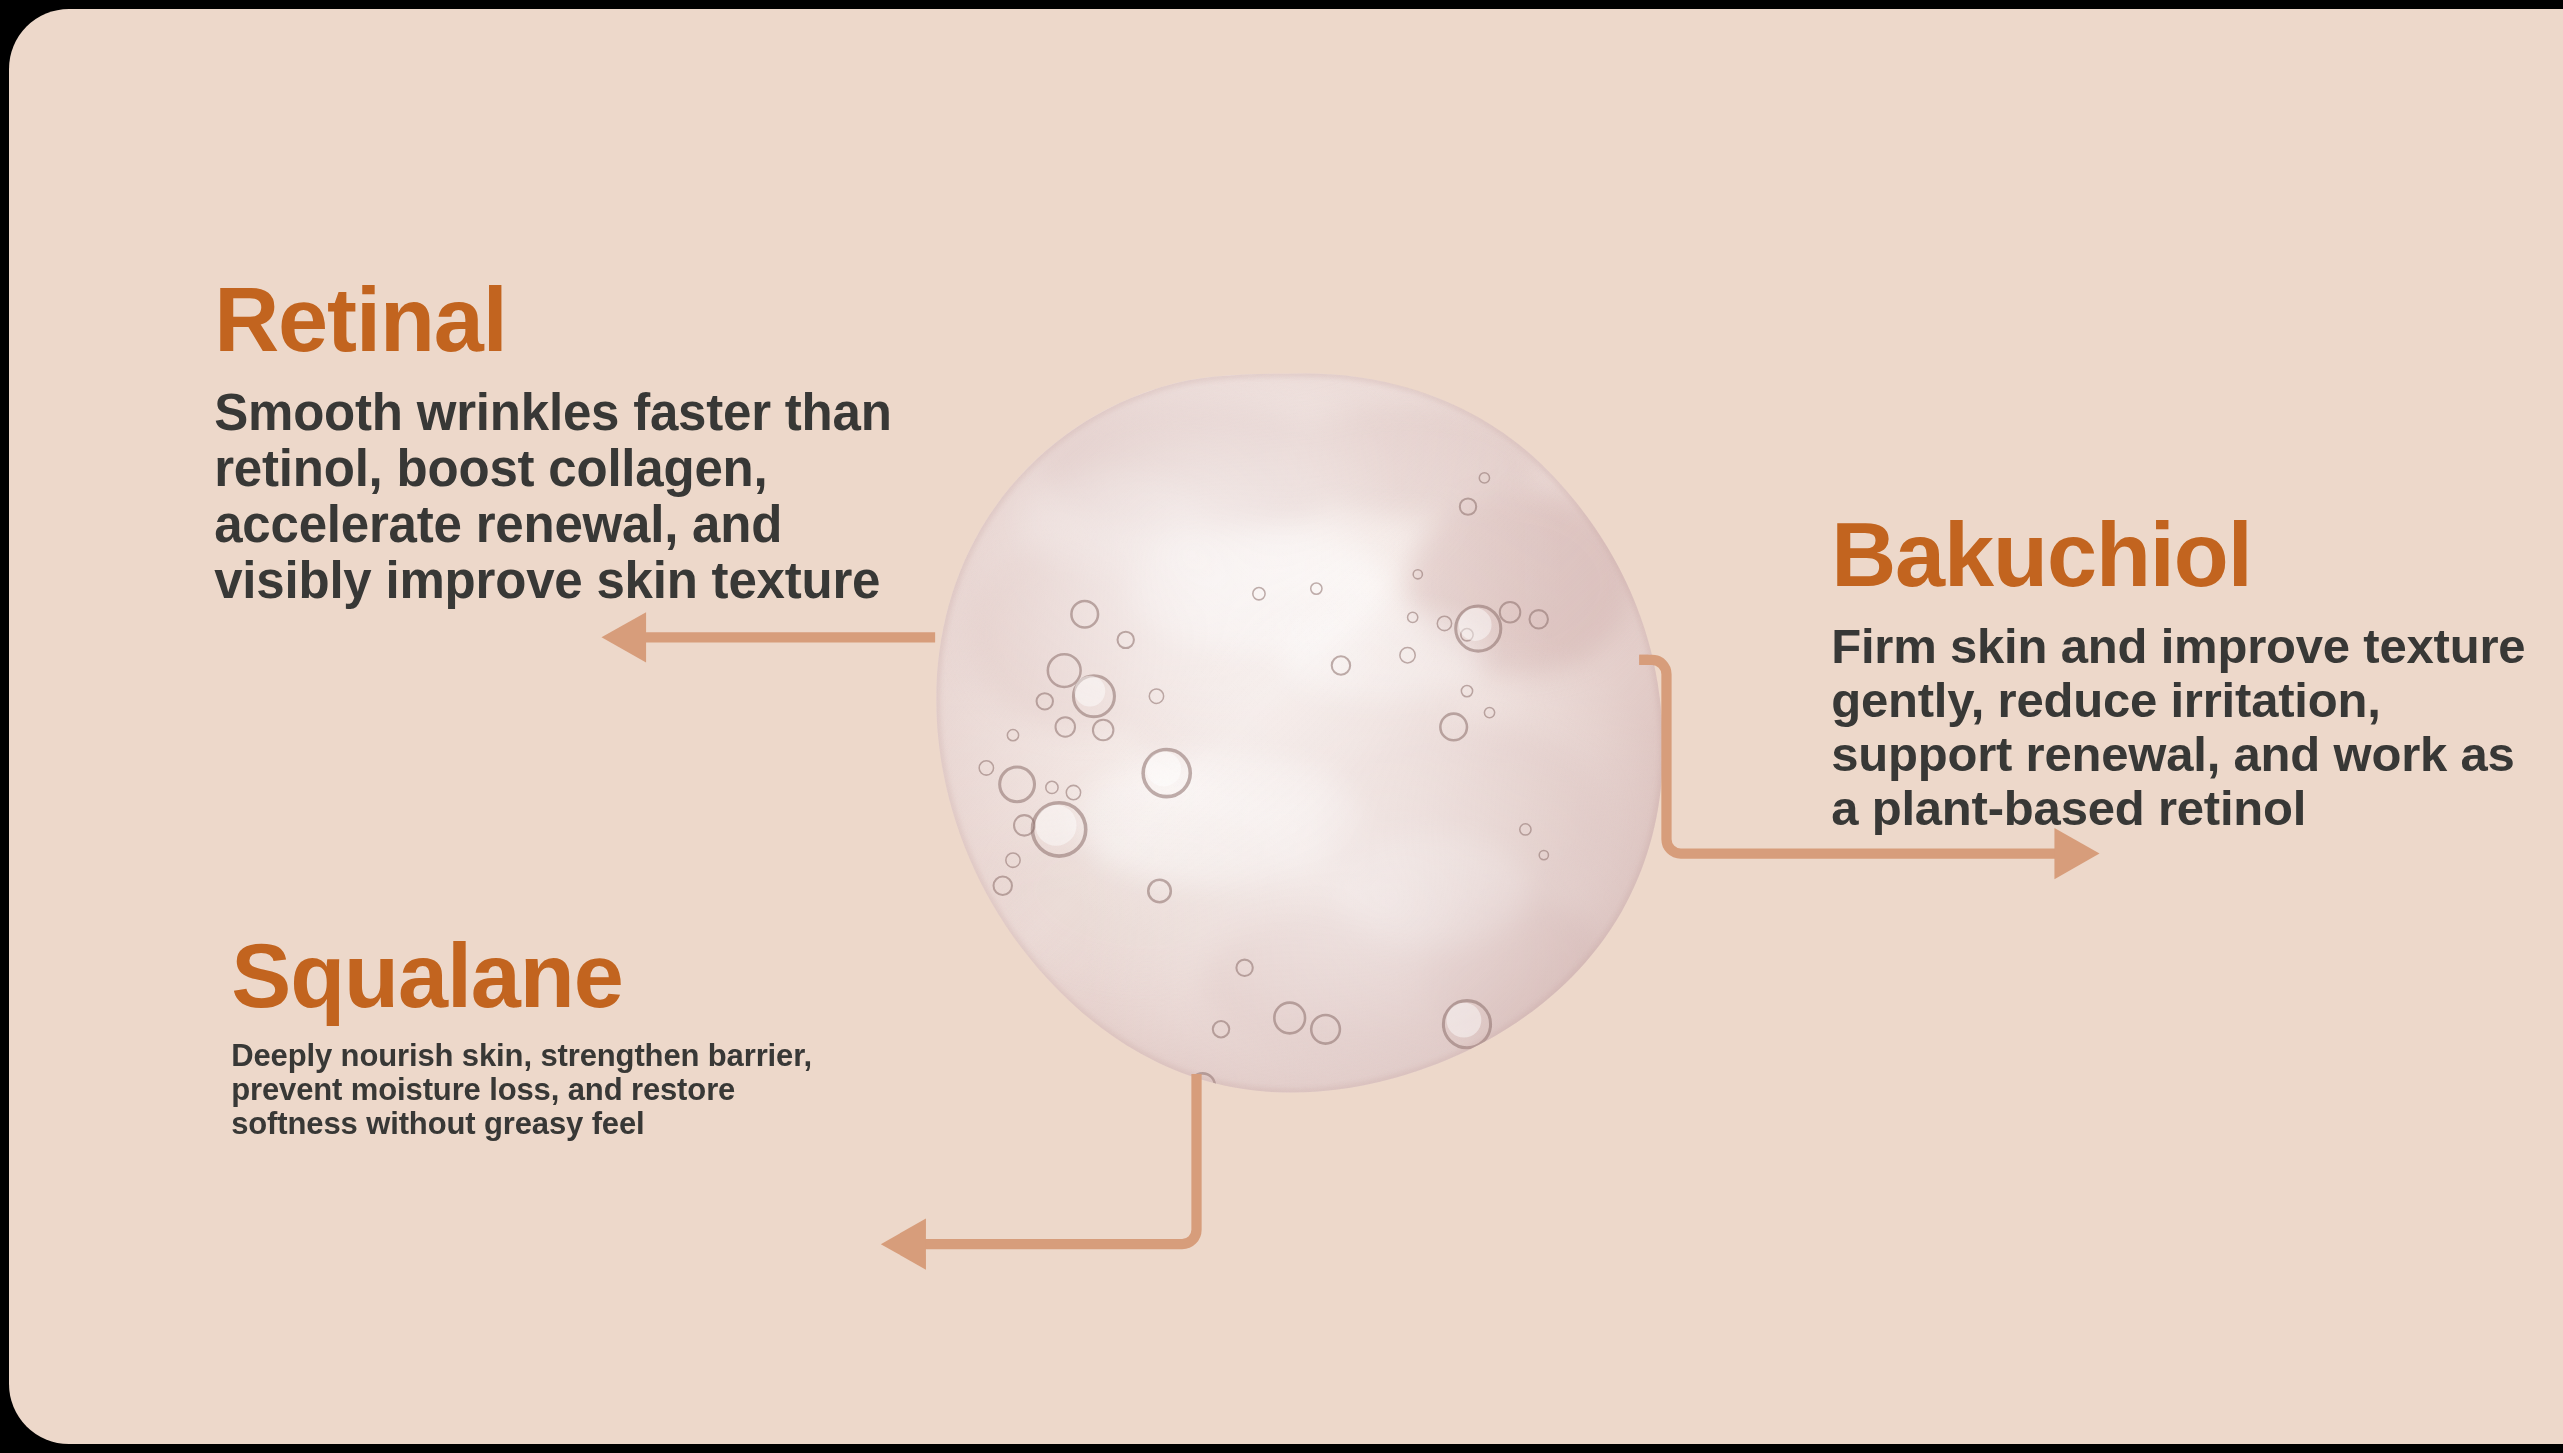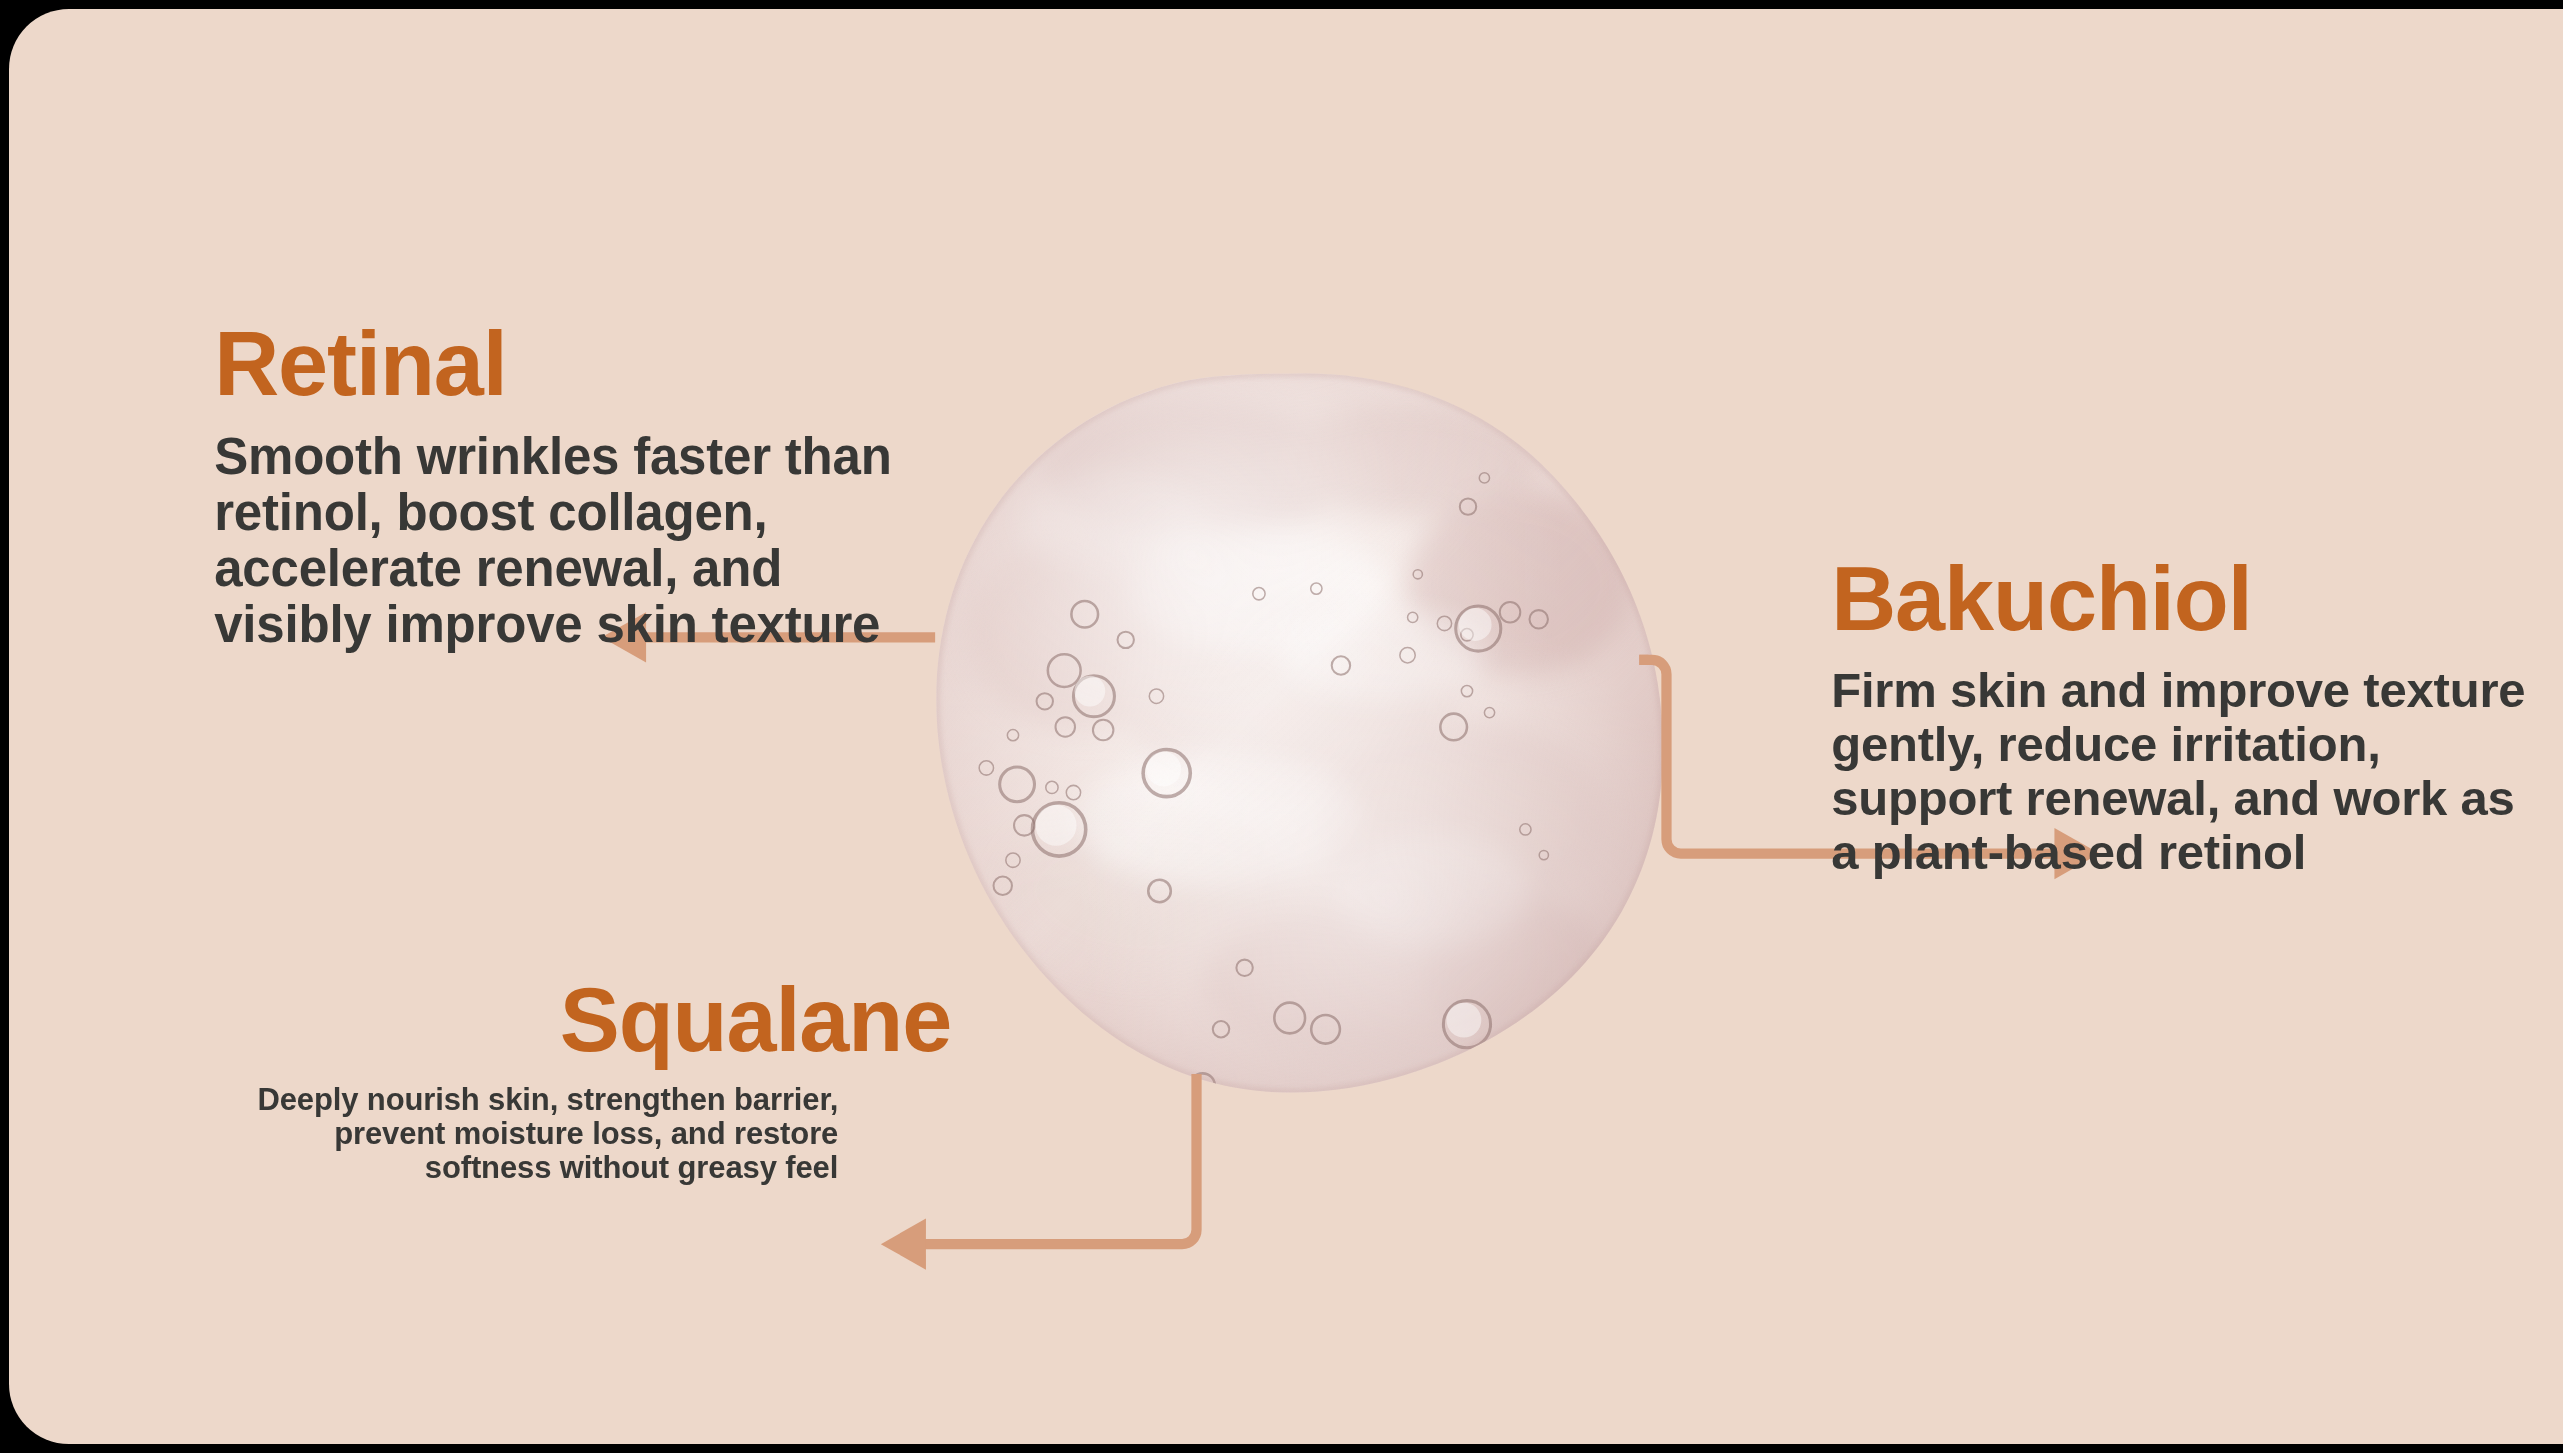--- a/index.html
+++ b/index.html
@@ -47,21 +47,21 @@
   .connectors {
     position: absolute;
     left: 0; top: 0;
     width: 2620px;
     height: 1435px;
     pointer-events: none;
   }
   .connectors svg { display: block; width: 100%; height: 100%; }
 
   
-  .block { position: absolute; margin-top: 44px; }
+  .block { position: absolute; }
 
   .heading {
     color: #C2641F;
     font-weight: 700;
     letter-spacing: -0.012em;
     line-height: 0.98;
     margin: 0;
     white-space: nowrap;
   }
   .body-text {
@@ -76,21 +76,21 @@
   #block-retinal { left: 205px; top: 267px; width: 728px; }
   #block-retinal .heading { font-size: 90px; }
   #block-retinal .body-text { font-size: 51px; margin-top: 20.5px; width: 682px; }
 
   
   #block-bakuchiol { left: 1822px; top: 502px; width: 738px; }
   #block-bakuchiol .heading { font-size: 90px; }
   #block-bakuchiol .body-text { font-size: 49px; margin-top: 20.5px; width: 718px; }
 
   
-  #block-squalane { left: 214px; top: 923px; width: 728px; text-align: right; }
+  #block-squalane { left: 222px; top: 923px; width: 728px; }
   #block-squalane .heading { font-size: 90px; }
   #block-squalane .body-text { font-size: 31px; margin-top: 18.5px; width: 615px; }
 </style>
 </head>
 <body>
 
 <div class="stage">
   <div class="card">
 
     <div class="blob-wrap">

